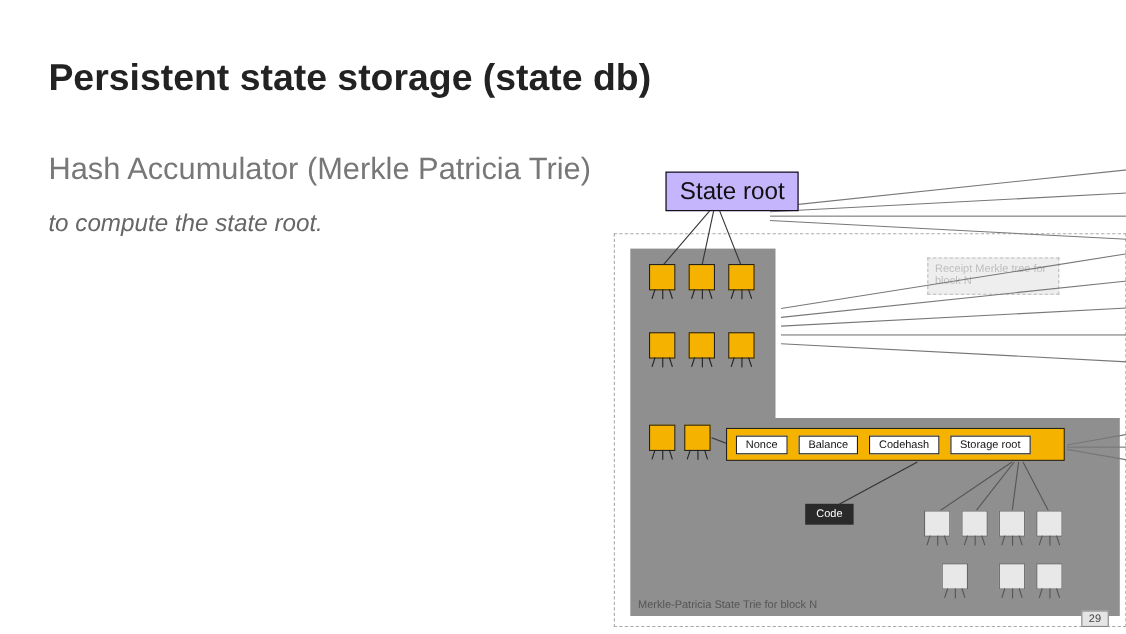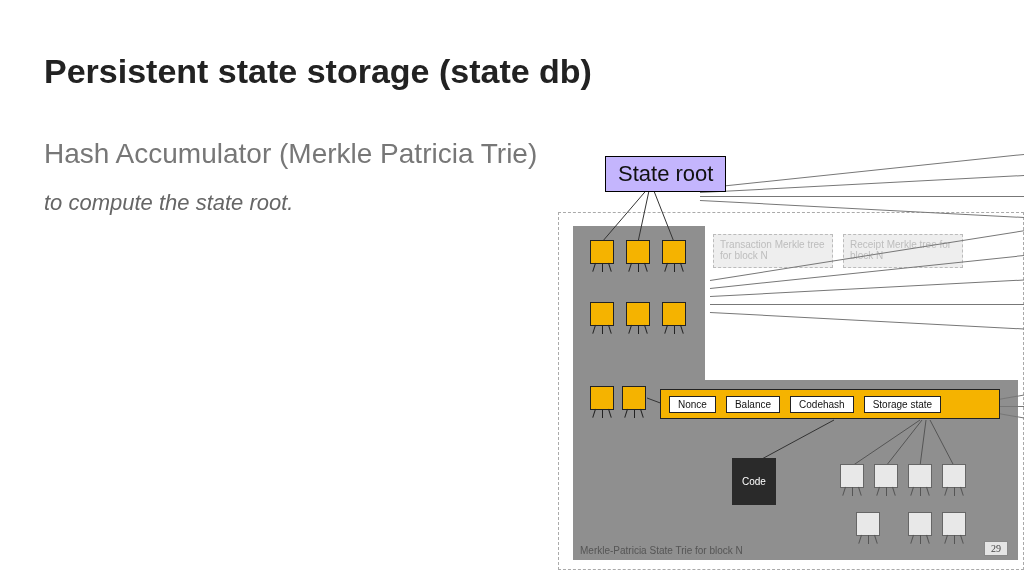--- a/index.html
+++ b/index.html
@@ -162,21 +162,21 @@
     height: 9px;
     background: #555;
     margin-left: -0.5px;
   }
 
   
   .fields-bar {
     position: absolute;
     left: 110px;
     top: 239px;
-    width: 340px;
+    width: 308px;
     height: 30px;
     background: #f5b300;
     border: 1px solid #222;
     display: flex;
     align-items: center;
     gap: 10px;
     padding: 0 8px;
     box-sizing: border-box;
     z-index: 12;
   }
@@ -190,44 +190,43 @@
   }
 
   
   .code-box {
     position: absolute;
     left: 182px;
     top: 308px;
     background: #2a2a2a;
     color: #fff;
     font-size: 10px;
-    padding: 18px 10px;
+    padding: 4px 10px;
     z-index: 12;
   }
 
   
   .caption {
     position: absolute;
     left: 30px;
     bottom: 20px;
     font-size: 10px;
     color: #555;
     z-index: 20;
   }
   .page-num {
     position: absolute;
     right: 16px;
-    bottom: 20px;
+    bottom: 6px;
     font-size: 10px;
     color: #444;
     border: 1px solid #888;
     background: #e5e5e5;
     padding: 1px 6px;
     z-index: 20;
-    font-family: Liberation Serif, serif;
   }
 
   
   .extline {
     position: absolute;
     height: 1px;
     background: #777;
     z-index: 5;
     transform-origin: left center;
   }
@@ -249,21 +248,20 @@
 <div class="subtitle2">to compute the state root.</div>
 
 <div class="diagram">
 
   <div class="outer-dashed"></div>
   <div class="dark-gray dg-top"></div>
   <div class="dark-gray dg-bottom"></div>
 
   <div class="state-root-box">State root</div>
 
-  <div class="faint-box faint1">Transaction Merkle tree for block N</div>
   <div class="faint-box faint2">Receipt Merkle tree for block N</div>
 
   <svg class="connectors">
 
     <line x1="100" y1="36" x2="52" y2="92" stroke="#333" stroke-width="1"></line>
     <line x1="100" y1="36" x2="88" y2="92" stroke="#333" stroke-width="1"></line>
     <line x1="102" y1="36" x2="124" y2="92" stroke="#333" stroke-width="1"></line>
 
     <line x1="97" y1="248" x2="113" y2="254" stroke="#333" stroke-width="1"></line>
 
@@ -299,21 +297,21 @@
       <span class="midleg"></span>
     </div>
   <div class="node" style="left:72px; top:236px;">
       <span class="midleg"></span>
     </div>
 
   <div class="fields-bar">
     <div class="field">Nonce</div>
     <div class="field">Balance</div>
     <div class="field">Codehash</div>
-    <div class="field">Storage state</div>
+    <div class="field">Storage root</div>
   </div>
 
   <div class="code-box">Code</div>
 
   <div class="snode" style="left:290px; top:314px;">
       <span class="midleg"></span>
     </div>
   <div class="snode" style="left:324px; top:314px;">
       <span class="midleg"></span>
     </div>

